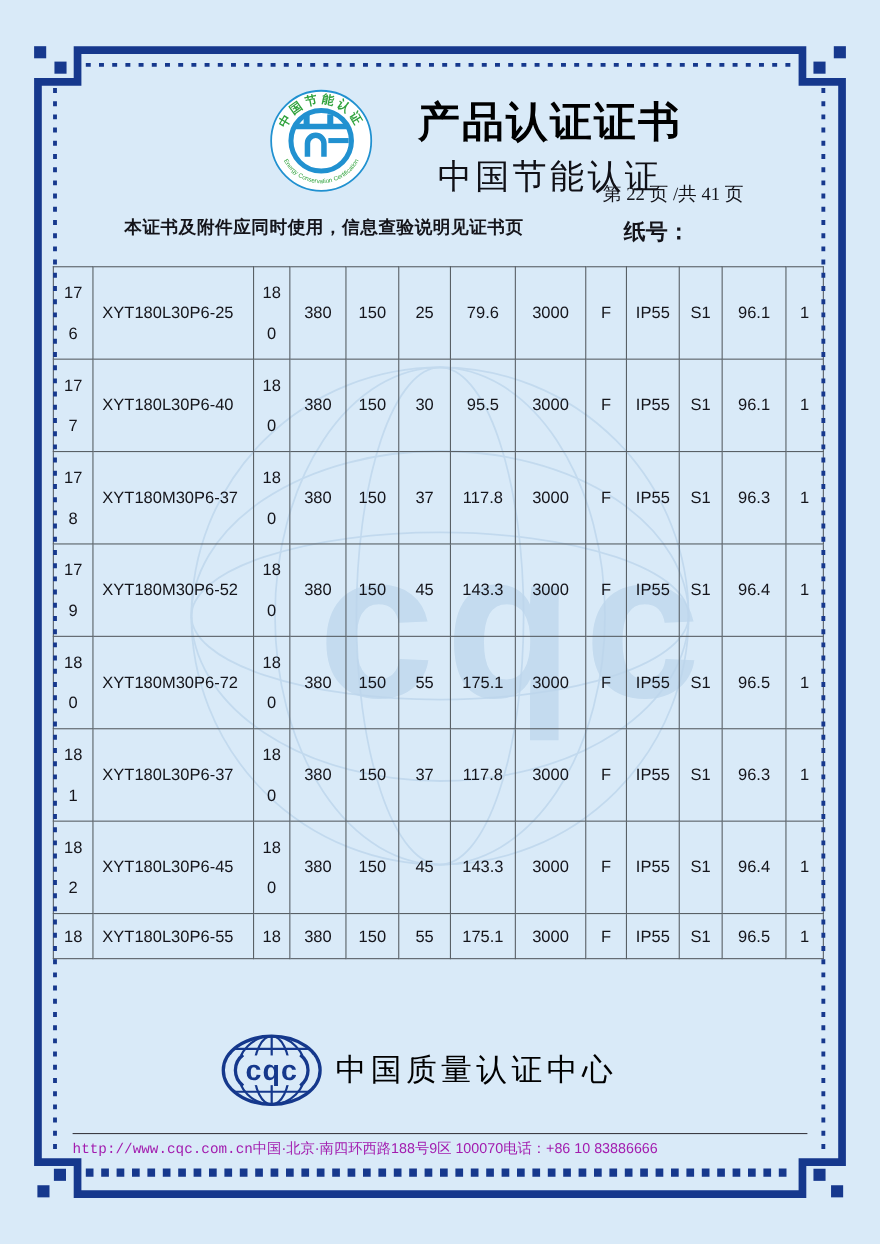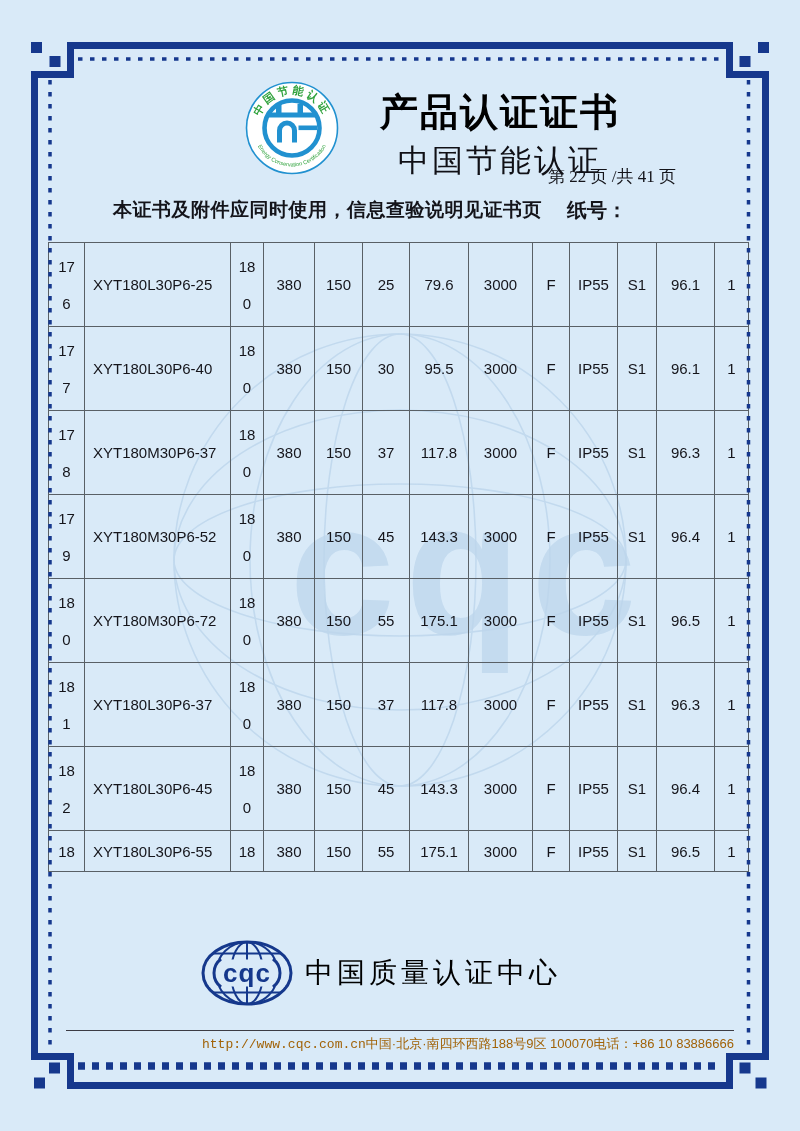--- a/index.html
+++ b/index.html
@@ -14,21 +14,21 @@
   .abs{position:absolute;}
   svg{display:block;}
 
   
   .titles{left:340px;top:80px;width:320px;text-align:center;}
   .titles h1{margin:11px;font-size:38px;font-weight:bold;letter-spacing:2px;line-height:42px;color:#000;}
   .titles h2{margin:4px 0 0 0;font-size:31px;font-weight:400;letter-spacing:3px;line-height:34px;color:#101016;}
   .cert-line{left:120px;top:169px;font-family:"Liberation Serif",serif;font-size:17px;}
   .cert-line .lbl{font-style:italic;}
   .page-info{left:548px;top:165px;font-family:"Liberation Serif",serif;font-size:17px;}
-  .notice{left:113px;top:197px;font-size:19px;font-weight:bold;letter-spacing:.5px;}
+  .notice{left:113px;top:197px;font-size:16px;font-weight:bold;letter-spacing:.5px;}
   .paper-no{left:567px;top:197px;font-size:20px;font-weight:bold;}
 
   
   .table-zone{left:48px;top:242px;width:700px;height:631px;}
   .watermark{left:0;top:0;}
   table.products{
     border-collapse:collapse;table-layout:fixed;
     width:700px;position:relative;z-index:2;
   }
   table.products td{
@@ -42,22 +42,22 @@
   table.products tr.short{height:41px;}
   table.products td.model{text-align:left;padding-left:8px;}
 
   
   .org-row{left:0;top:938px;width:800px;display:flex;align-items:center;justify-content:center;gap:10px;transform:translateX(-20px);}
   .org-name{font-size:28px;letter-spacing:4px;color:#000;}
   .bottom-bar{
     left:66px;top:1030px;width:668px;
     border-top:1.5px solid #3c3c44;
     padding-top:4px;
-    display:flex;justify-content:flex-end;align-items:baseline;
-    font-size:13px;color:#a16207;
+    display:flex;justify-content:flex-start;align-items:baseline;
+    font-size:13px;color:#a21caf;
   }
   .website{font-family:"Liberation Mono",monospace;font-size:13px;}
 </style>
 </head>
 <body>
 
 <div class="page">
 
   <svg class="abs" width="800" height="1131" viewBox="0 0 800 1131" style="left:0;top:0;z-index:5;pointer-events:none;">
     <path d="M 70.5 45.5 H 729.5 V 74.5 H 765.5 V 1056.5 H 729.5 V 1085.5 H 70.5 V 1056.5 H 34.5 V 74.5 H 70.5 Z" fill="none" stroke="#16388d" stroke-width="7"></path>

